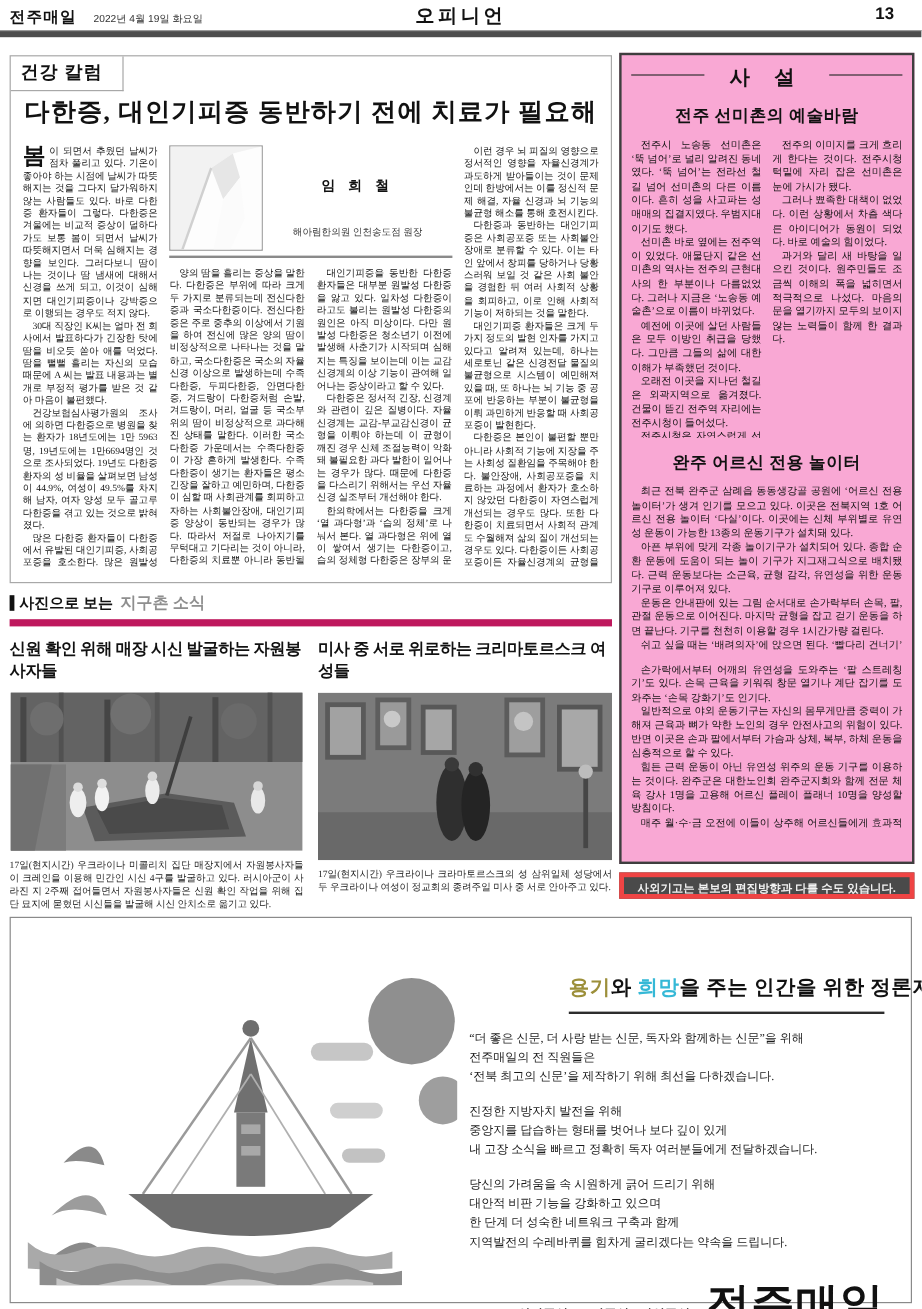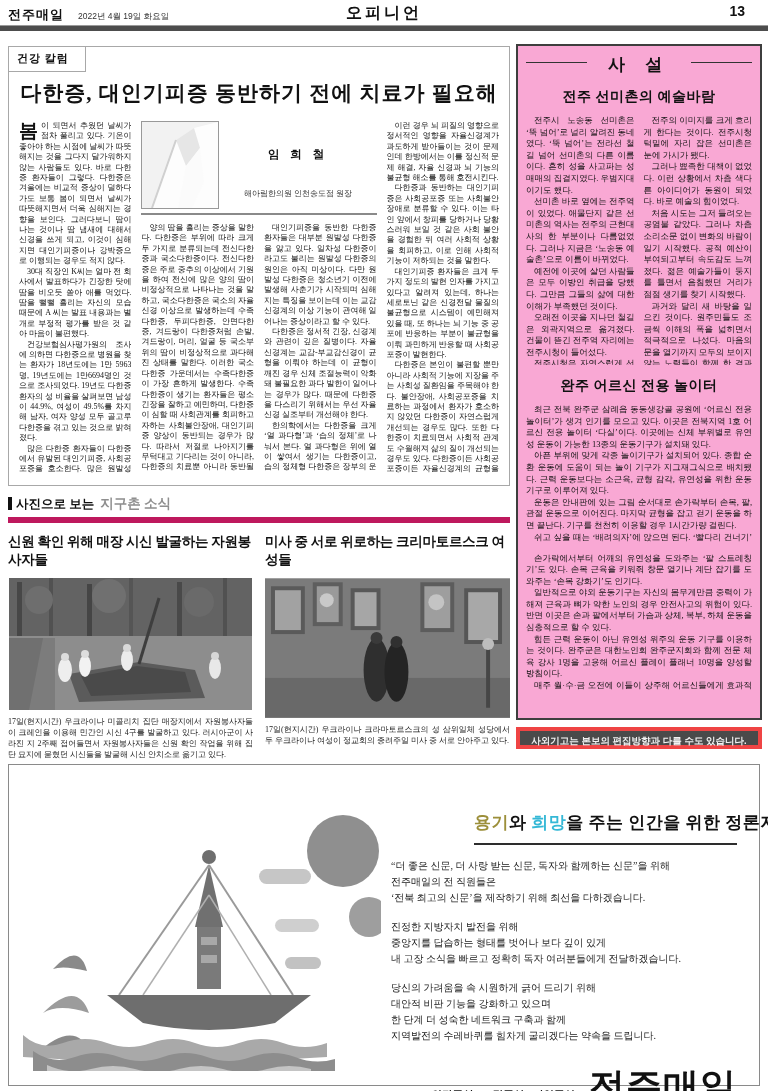--- a/index.html
+++ b/index.html
@@ -10,21 +10,21 @@
   .masthead{position:absolute;left:8px;right:8px;top:2px;height:22px;}
   .mast-left{position:absolute;left:0;top:3px;}
   .paper-name{font-family:"Liberation Sans",sans-serif;font-weight:900;font-size:13px;letter-spacing:1px;}
   .paper-date{font-family:"Liberation Sans",sans-serif;font-size:8.5px;color:#333;margin-left:10px;}
   .mast-center{position:absolute;left:0;right:0;top:1px;text-align:center;font-family:"Liberation Sans",sans-serif;font-weight:700;font-size:16px;letter-spacing:3px;}
   .mast-right{position:absolute;right:15px;top:1px;font-family:"Liberation Sans",sans-serif;font-weight:700;font-size:14px;}
   .head-rule{position:absolute;left:0;right:0;top:25px;height:5px;background:#4d4d4d;border-top:1px solid #9a9a9a;}
 
   
   .health-box{position:absolute;left:8px;top:46px;width:502px;height:440px;border:1px solid #a8a8a8;box-sizing:border-box;background:#fff;}
-  .hc-label{position:absolute;left:0;top:0;padding:4px 16px 5px 8px;border-bottom:1px solid #a8a8a8;border-right:1px solid #a8a8a8;font-weight:700;font-size:11px;letter-spacing:1px;}
+  .hc-label{position:absolute;left:0;top:0;padding:4px 16px 5px 8px;border-bottom:1px solid #a8a8a8;border-right:1px solid #a8a8a8;font-weight:700;font-size:15px;letter-spacing:1px;}
   .hc-title{margin:32px 10px 0;text-align:center;font-size:21px;font-weight:700;letter-spacing:1px;}
   .hc-body{position:relative;margin:14px 10px 0;display:flex;gap:10px;height:352px;overflow:hidden;}
   .hc-col{flex:1;overflow:hidden;}
   .hc-mid{flex:2.09;display:flex;flex-direction:column;}
   .author-box{height:92px;border-bottom:2px solid #8a8a8a;display:flex;margin-bottom:8px;}
   .author-photo{width:76px;height:86px;border:1px solid #999;background:#f5f5f5;flex:none;}
   .author-info{flex:1;text-align:center;padding-top:26px;}
   .author-name{font-weight:700;font-size:11.5px;letter-spacing:4px;}
   .author-title{font-size:8px;color:#333;margin-top:26px;}
   .hc-midcols{display:flex;gap:10px;flex:1;overflow:hidden;}
@@ -203,21 +203,20 @@
           <p>전주시 노송동 선미촌은 ‘뚝 넘어’로 널리 알려진 동네였다. ‘뚝 넘어’는 전라선 철길 넘어 선미촌의 다른 이름이다. 흔히 성을 사고파는 성매매의 집결지였다. 우범지대이기도 했다.</p>
           <p>선미촌 바로 옆에는 전주역이 있었다. 애물단지 같은 선미촌의 역사는 전주의 근현대사의 한 부분이나 다름없었다. 그러나 지금은 ‘노송동 예술촌’으로 이름이 바뀌었다.</p>
           <p>예전에 이곳에 살던 사람들은 모두 이방인 취급을 당했다. 그만큼 그들의 삶에 대한 이해가 부족했던 것이다.</p>
           <p>오래전 이곳을 지나던 철길은 외곽지역으로 옮겨졌다. 건물이 뜯긴 전주역 자리에는 전주시청이 들어섰다.</p>
           <p>전주시청은 자연스럽게 선미촌과 같은 지역에 터를 잡게 된 것이다. 어찌 보면 선미촌은 또 다른 보호막을 얻은 셈이다. 그러나 전주시청이 새롭게 들어서면서 선미촌을 바라보는 시각은 변하기 시작했다.</p>
 
         </div>
         <div class="ed-col">
           <p>전주의 이미지를 크게 흐리게 한다는 것이다. 전주시청 턱밑에 자리 잡은 선미촌은 눈에 가시가 됐다.</p>
           <p>그러나 뾰족한 대책이 없었다. 이런 상황에서 차츰 색다른 아이디어가 동원이 되었다. 바로 예술의 힘이었다.</p>
-          <p>처음 시도는 그저 들려오는 공염불 같았다. 그러나 차츰 소리소문 없이 변화의 바람이 일기 시작했다. 공적 예산이 부여되고부터 속도감도 느껴졌다. 젊은 예술가들이 둥지를 틀면서 음침했던 거리가 점점 생기를 찾기 시작했다.</p>
           <p>과거와 달리 새 바탕을 일으킨 것이다. 원주민들도 조금씩 이해의 폭을 넓히면서 적극적으로 나섰다. 마음의 문을 열기까지 모두의 보이지 않는 노력들이 함께 한 결과다.</p>
 
         </div>
       </div>
     </article>
     <article>
       <h2 class="ed-title">완주 어르신 전용 놀이터</h2>
       <div class="ed-cols a2">
         <div class="ed-col">
           <p>최근 전북 완주군 삼례읍 동동생강골 공원에 ‘어르신 전용 놀이터’가 생겨 인기를 모으고 있다. 이곳은 전북지역 1호 어르신 전용 놀이터 ‘다실’이다. 이곳에는 신체 부위별로 유연성 운동이 가능한 13종의 운동기구가 설치돼 있다.</p>

